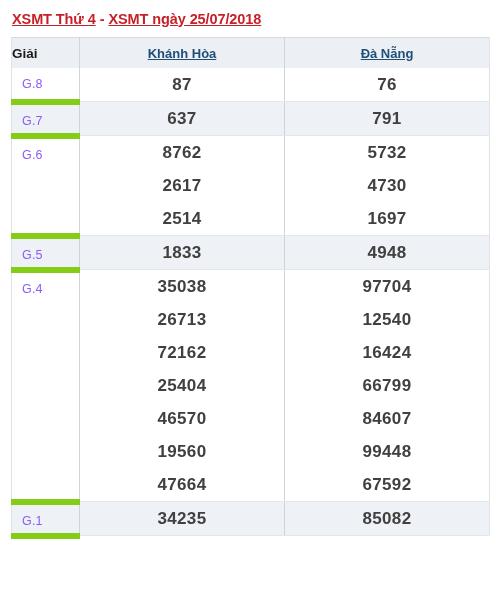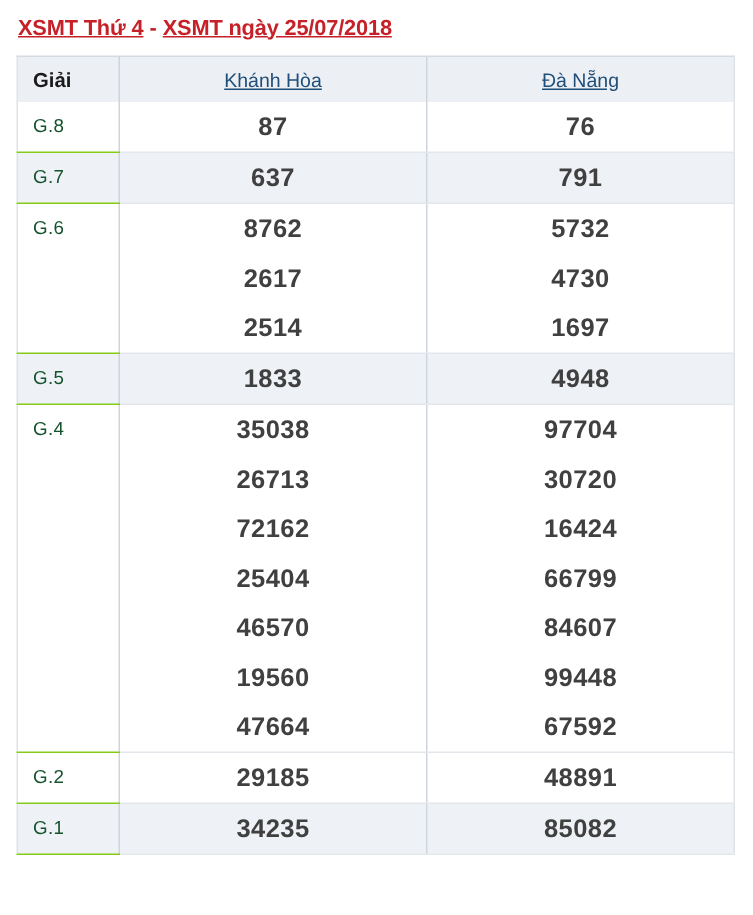--- a/index.html
+++ b/index.html
@@ -71,53 +71,52 @@
   }
   thead th {
     height: 30px;
     font-size: 13.5px;
     border-bottom: 1px solid #dfe3e8;
   }
   th.prize-head {
     color: #1a1a1a;
     font-weight: bold;
     text-align: left;
-    padding-left: 10px;
     border-right: 1px solid #cdd4dd;
   }
   th.prov-head {
     text-align: center;
     font-weight: normal;
   }
   th.prov-head.divider {
     border-right: 1px solid #cdd4dd;
   }
   .prov-link {
     color: #1f4e79;
-    font-weight: normal;
+    font-weight: bold;
     font-size: 13px;
     text-decoration: underline;
     cursor: pointer;
   }
 
   
   tbody tr.row-odd  { background: #ffffff; }
   tbody tr.row-even { background: #eef1f5; border-radius: 10px; }
 
   tbody tr.group-block.row-odd  { background: #ffffff; }
   tbody tr.group-block.row-even { background: #eef1f5; }
 
   td.prize-cell {
     vertical-align: top;
     text-align: left;
     padding: 9px 0 0 10px;
     font-size: 12.5px;
-    color: #14532d;
-    border-right: 1px solid #cdd4dd;
-    border-bottom: 1px solid #84cc16;
+    color: #8b5cf6;
+    border-right: 1px solid #cdd4dd;
+    border-bottom: 6px solid #84cc16;
     letter-spacing: 0.2px;
   }
   td.num-cell {
     text-align: center;
     vertical-align: top;
     border-bottom: 1px solid #e3e7ec;
     padding: 0;
   }
   td.num-cell.divider {
     border-right: 1px solid #cdd4dd;
@@ -206,37 +205,28 @@
             <div class="num">35038</div>
             <div class="num">26713</div>
             <div class="num">72162</div>
             <div class="num">25404</div>
             <div class="num">46570</div>
             <div class="num">19560</div>
             <div class="num">47664</div>
           </td>
           <td class="num-cell">
             <div class="num">97704</div>
-            <div class="num">30720</div>
+            <div class="num">12540</div>
             <div class="num">16424</div>
             <div class="num">66799</div>
             <div class="num">84607</div>
             <div class="num">99448</div>
             <div class="num">67592</div>
           </td>
         </tr>
-        <tr class="group-block row-odd">
-          <td class="prize-cell">G.2</td>
-          <td class="num-cell divider">
-            <div class="num">29185</div>
-          </td>
-          <td class="num-cell">
-            <div class="num">48891</div>
-          </td>
-        </tr>
         <tr class="group-block row-even">
           <td class="prize-cell">G.1</td>
           <td class="num-cell divider">
             <div class="num">34235</div>
           </td>
           <td class="num-cell">
             <div class="num">85082</div>
           </td>
         </tr>
       </tbody>

